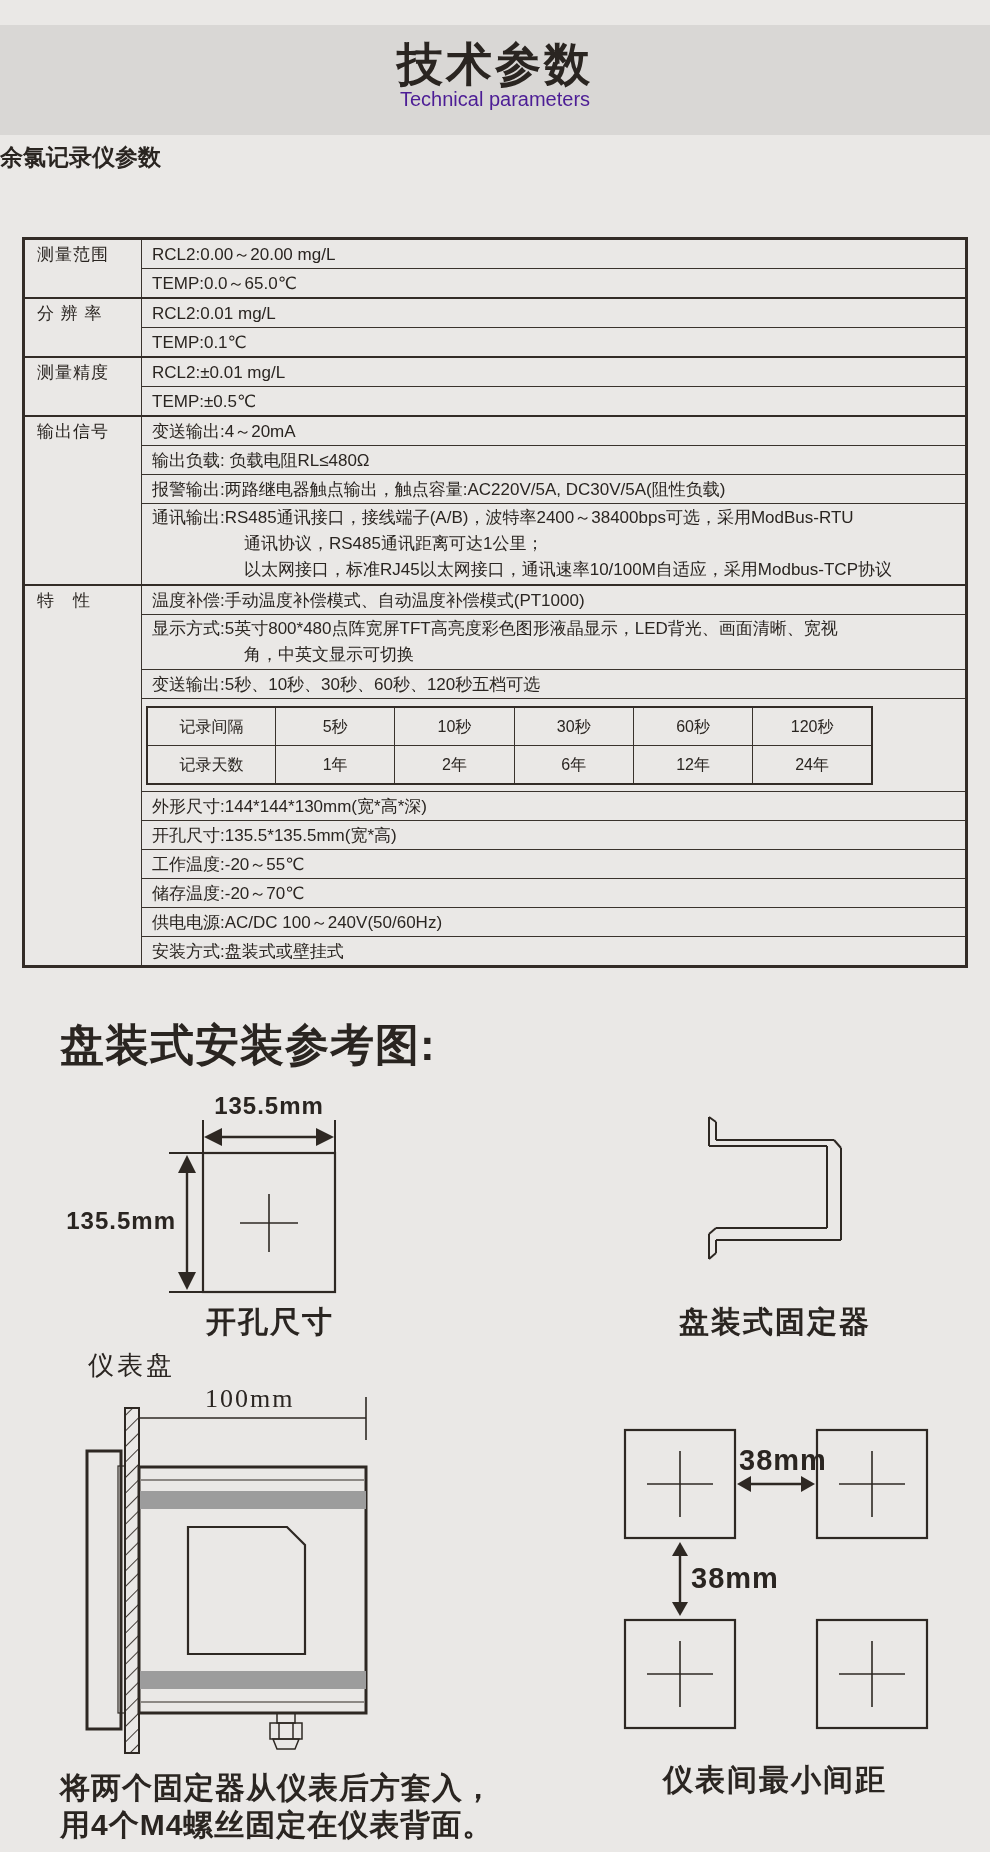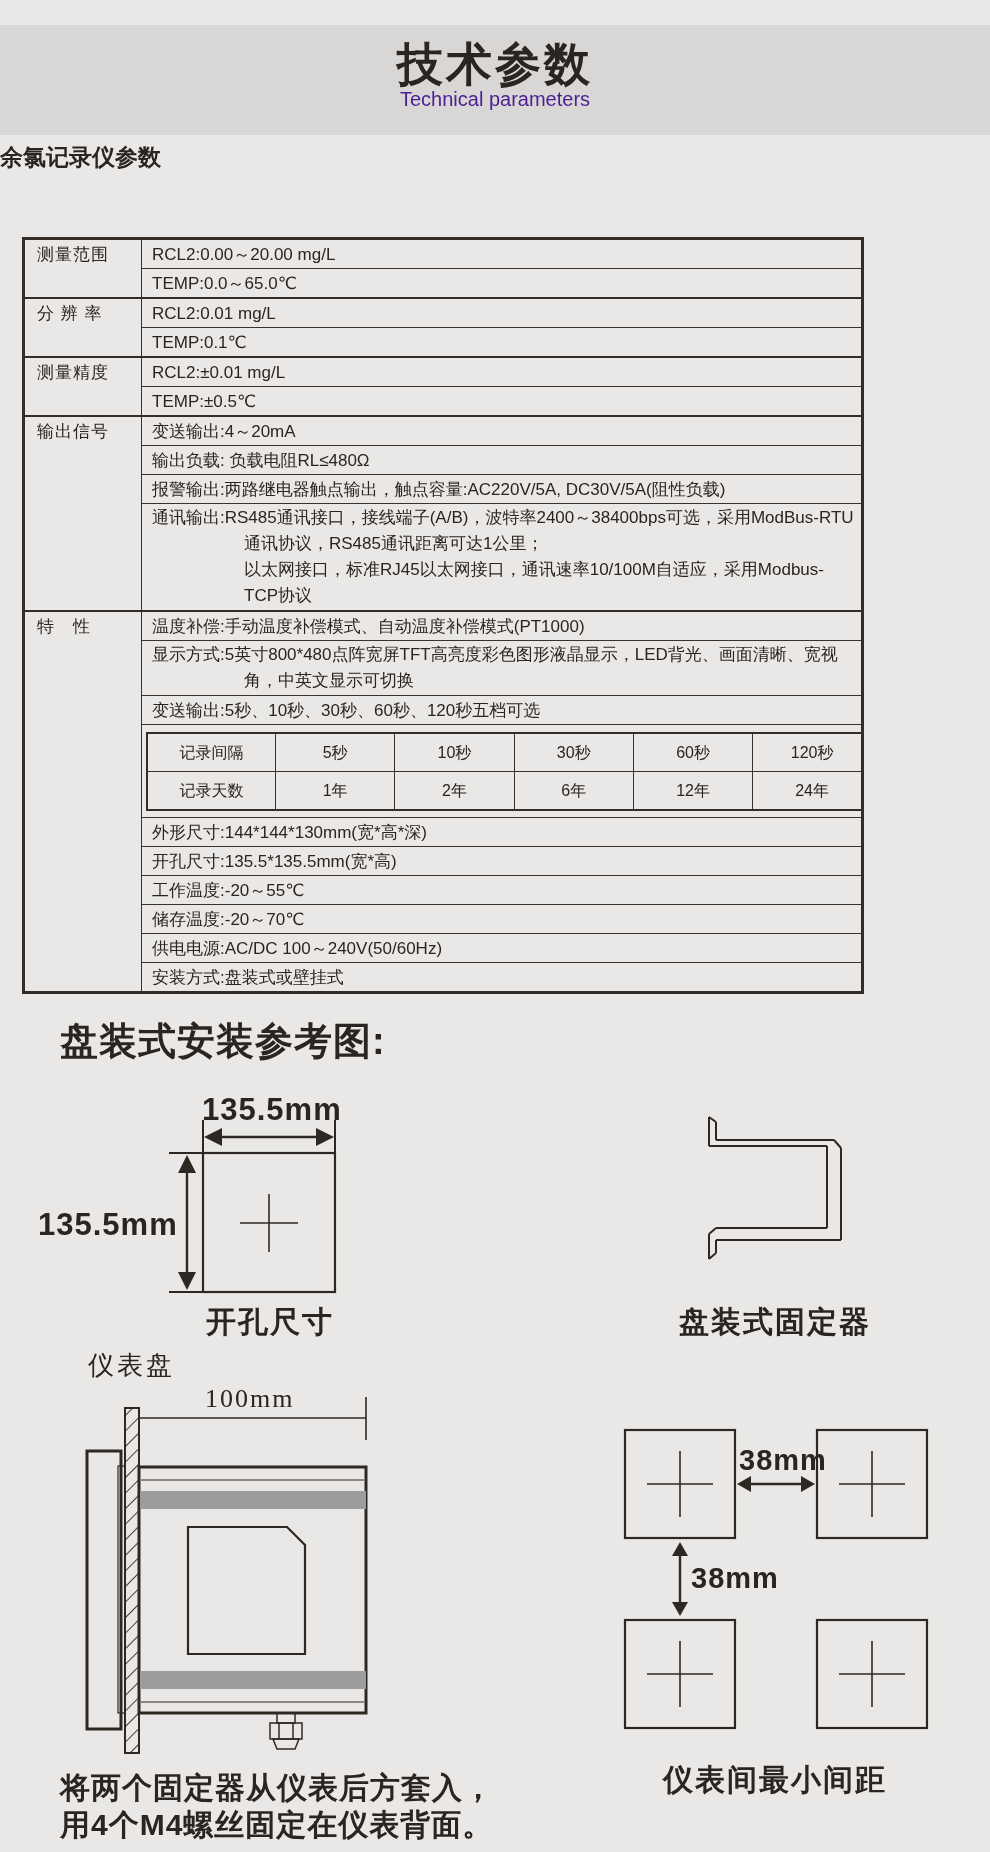--- a/index.html
+++ b/index.html
@@ -8,34 +8,34 @@
     background:#eae8e6;color:#2a2521;
     font-family:"Liberation Sans","DejaVu Sans",sans-serif;
   }
   .abs{position:absolute;white-space:nowrap;}
   
   .band{position:absolute;left:0;top:25px;width:990px;height:110px;background:#d9d7d5;}
   .title{top:34px;left:0;width:990px;text-align:center;font-size:46px;font-weight:bold;letter-spacing:3px;}
   .subtitle{top:88px;left:0;width:990px;text-align:center;font-size:20px;color:#4c1d95;}
   .sec1{top:142px;left:0;width:990px;font-size:23px;font-weight:bold;}
   
-  table.spec{position:absolute;left:22px;top:237px;width:842px;border-collapse:collapse;
+  table.spec{position:absolute;left:22px;top:237px;width:946px;border-collapse:collapse;
     font-size:17px;table-layout:fixed;border:3px solid #332c27;padding-left:11px;}
   .spec td{border:1.4px solid #3a332d;height:28px;line-height:27px;padding:0 4px 0 10px;overflow:hidden;}
   .spec td.lbl{width:116px;vertical-align:top;padding:1px 0 0 12px;letter-spacing:1px;}
   .spec tr.grp td{border-top:2.5px solid #332c27;}
   .spec td.multi{line-height:26px;padding-top:1px;padding-bottom:1px;}
   .spec .indent{padding-left:92px;}
   .spec td.nestwrap{padding:7px 0 6px 4px;}
   table.rec{border-collapse:collapse;border:2.5px solid #332c27;width:727px;font-size:16px;table-layout:fixed;}
   .rec td{border:1.3px solid #3a332d;height:37px;line-height:37px;text-align:center;padding:0;}
   .rec td.c0{width:127px;}
   
-  .insttitle{left:60px;top:1016px;font-size:38px;font-weight:bold;letter-spacing:1px;}
-  .dim{font-weight:bold;font-size:31px;letter-spacing:1px;}
+  .insttitle{left:60px;top:1016px;font-size:44px;font-weight:bold;letter-spacing:1px;}
+  .dim{font-weight:bold;font-size:24px;letter-spacing:1px;}
   .dimserif{font-family:Liberation Serif, serif;font-size:26px;letter-spacing:2px;}
   .cap{font-size:30px;font-weight:bold;letter-spacing:2px;}
   .plain{font-size:26px;letter-spacing:3px;font-weight:normal;}
   .note{left:60px;font-size:30px;font-weight:bold;letter-spacing:1px;}
   svg.overlay{position:absolute;left:0;top:0;pointer-events:none;}
 </style>
 </head>
 <body>
 
 <div class="band"></div>

